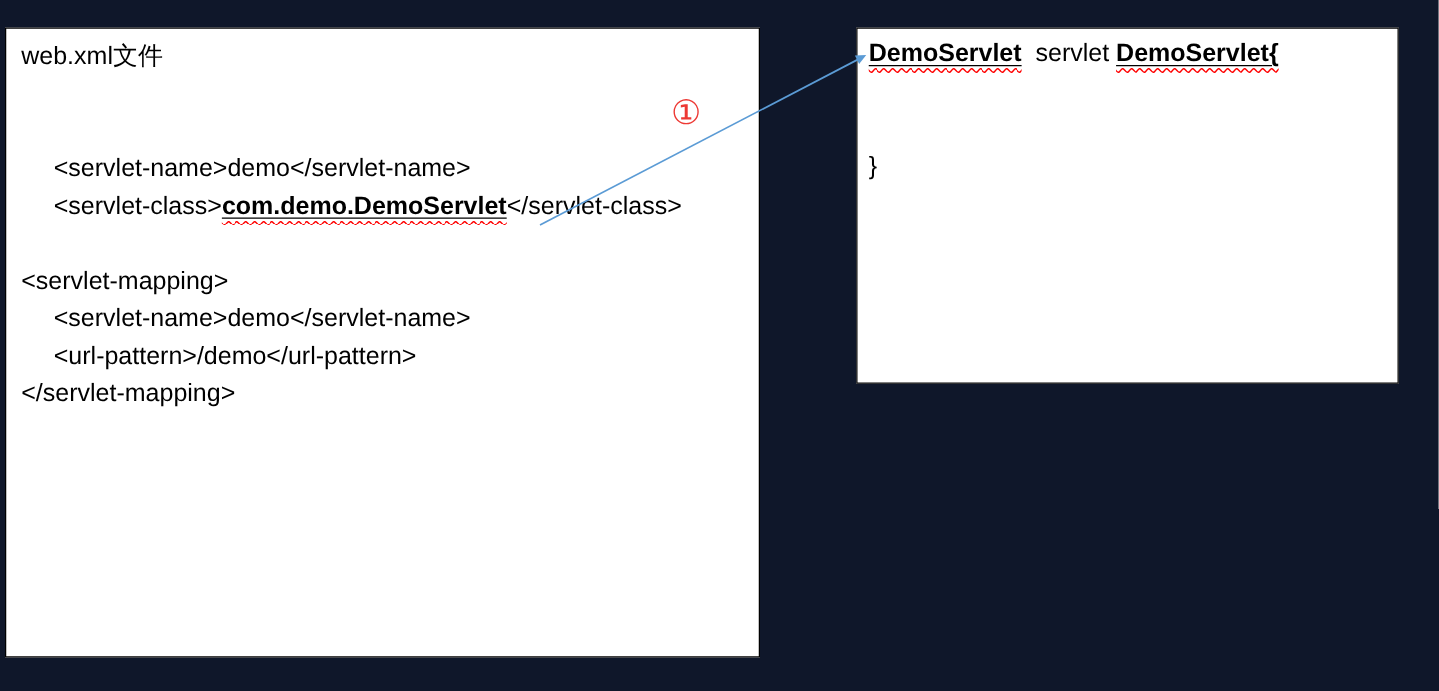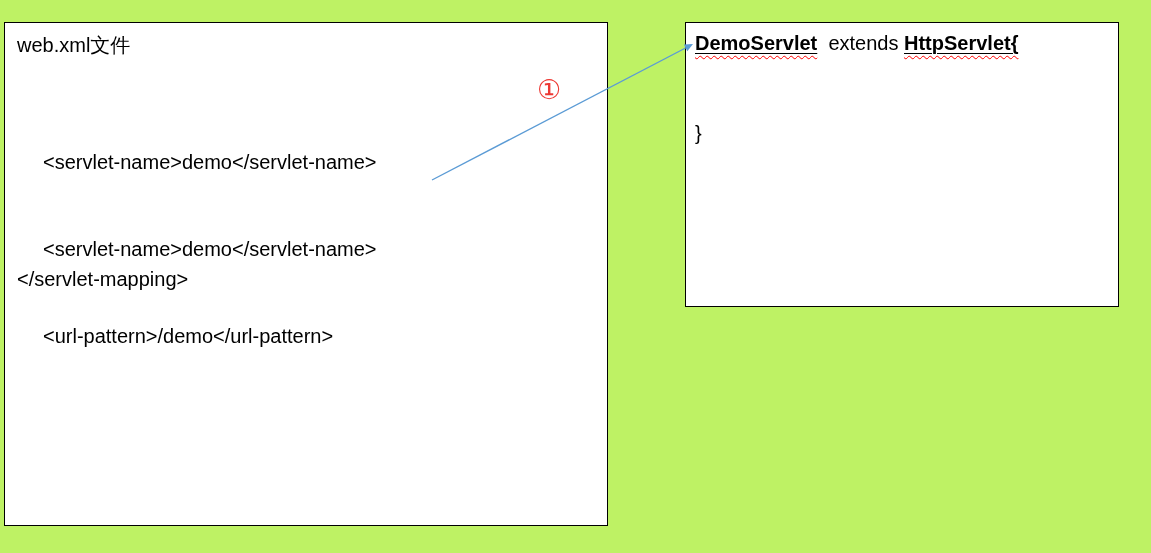--- a/index.html
+++ b/index.html
@@ -5,21 +5,21 @@
   html, body {
     margin: 0;
     padding: 0;
     background: #ffffff;
     font-family: "Liberation Sans", "DejaVu Sans", sans-serif;
   }
   .canvas {
     position: relative;
     width: 1151px;
     height: 553px;
-    background: #bef264;
+    background: #0f172a;
     overflow: hidden;
   }
   .box {
     position: absolute;
     border: 1.5px solid #000000;
     background: #ffffff;
     box-sizing: border-box;
     color: #000000;
   }
   .left-box {
@@ -38,21 +38,20 @@
   }
   .line {
     height: 30px;
     line-height: 30px;
     font-size: 20px;
     white-space: pre;
     color: #000000;
   }
   .indent {
     padding-left: 26px;
-    margin-top: 27px;
   }
   .u {
     text-decoration: underline solid #000000;
     text-decoration-thickness: 1.2px;
     text-underline-offset: 3px;
     font-weight: bold;
   }
   .wavy {
     text-decoration: underline wavy #FF0000;
     text-decoration-thickness: 1px;
@@ -80,28 +79,30 @@
 </head>
 <body>
 
 <div class="canvas">
 
   <div class="box left-box">
     <div class="line">web.xml文件</div>
     <div class="line"></div>
     <div class="line"></div>
     <div class="line indent">&lt;servlet-name&gt;demo&lt;/servlet-name&gt;</div>
+    <div class="line indent"><span>&lt;servlet-class&gt;</span><span class="u"><span class="wavy">com.demo.DemoServlet</span></span><span>&lt;/servlet-class&gt;</span></div>
     <div class="line"></div>
+    <div class="line">&lt;servlet-mapping&gt;</div>
     <div class="line indent">&lt;servlet-name&gt;demo&lt;/servlet-name&gt;</div>
+    <div class="line indent">&lt;url-pattern&gt;/demo&lt;/url-pattern&gt;</div>
     <div class="line">&lt;/servlet-mapping&gt;</div>
-    <div class="line indent">&lt;url-pattern&gt;/demo&lt;/url-pattern&gt;</div>
   </div>
 
   <div class="box right-box">
-    <div class="line"><span class="u"><span class="wavy">DemoServlet</span></span><span>  extends </span><span class="u"><span class="wavy">HttpServlet{</span></span></div>
+    <div class="line"><span class="u"><span class="wavy">DemoServlet</span></span><span>  servlet </span><span class="u"><span class="wavy">DemoServlet{</span></span></div>
     <div class="line"></div>
     <div class="line"></div>
     <div class="line">}</div>
   </div>
 
   <svg class="arrow-overlay" width="1151" height="553" viewBox="0 0 1151 553" xmlns="http://www.w3.org/2000/svg">
     <line x1="432" y1="180" x2="686.5" y2="47.5" stroke-width="1.4" stroke="#5B9BD5"></line>
     <polygon points="693,44 687.3,51.2 683.9,44.4" fill="#5B9BD5"></polygon>
   </svg>
 

